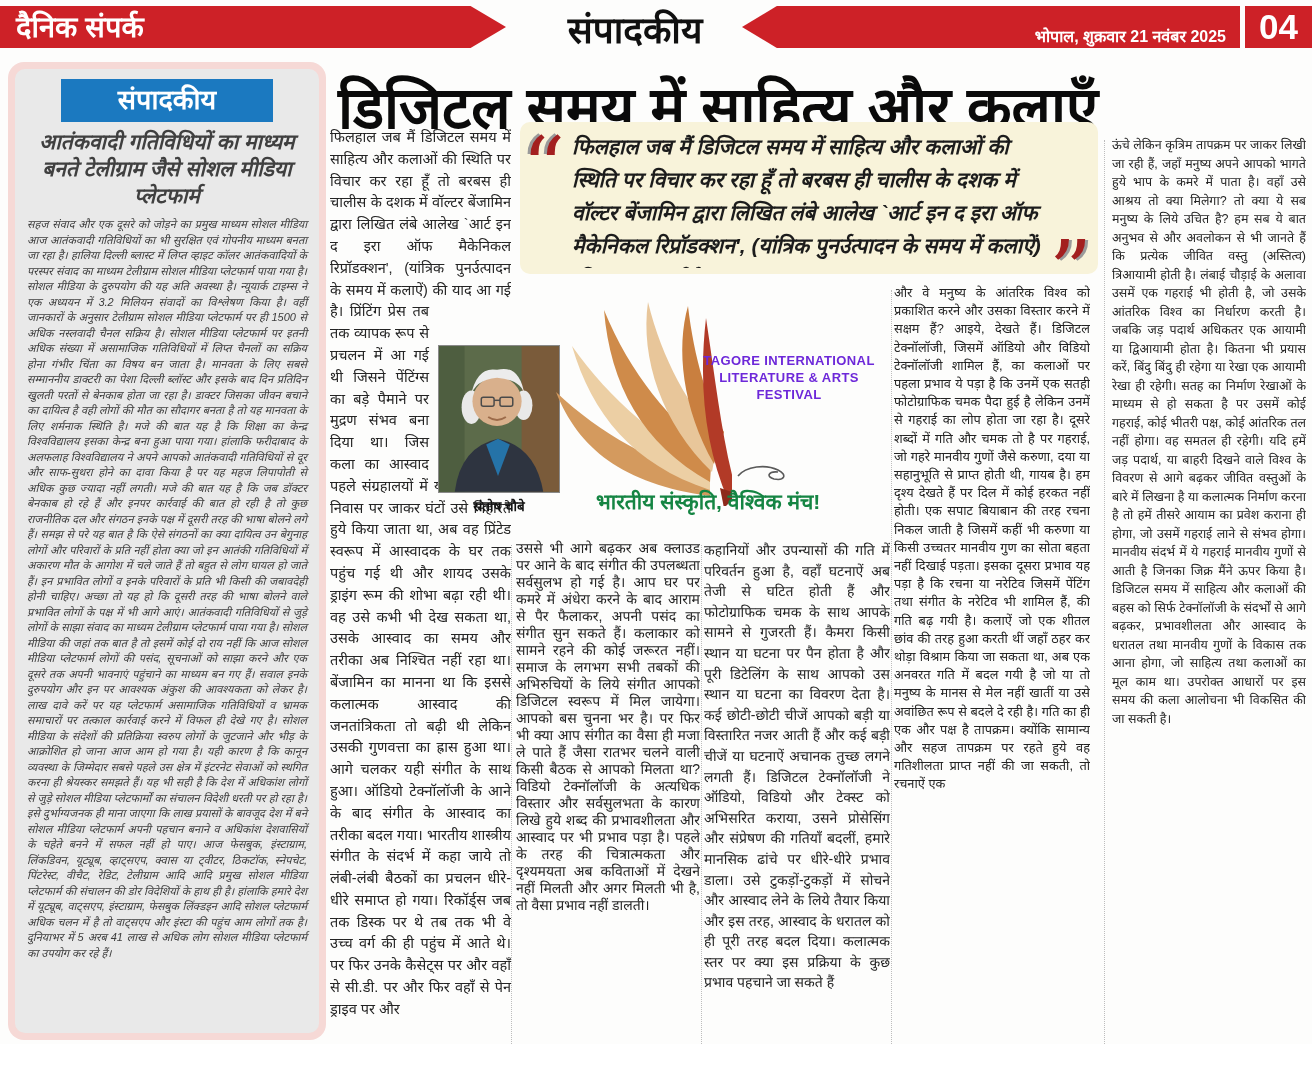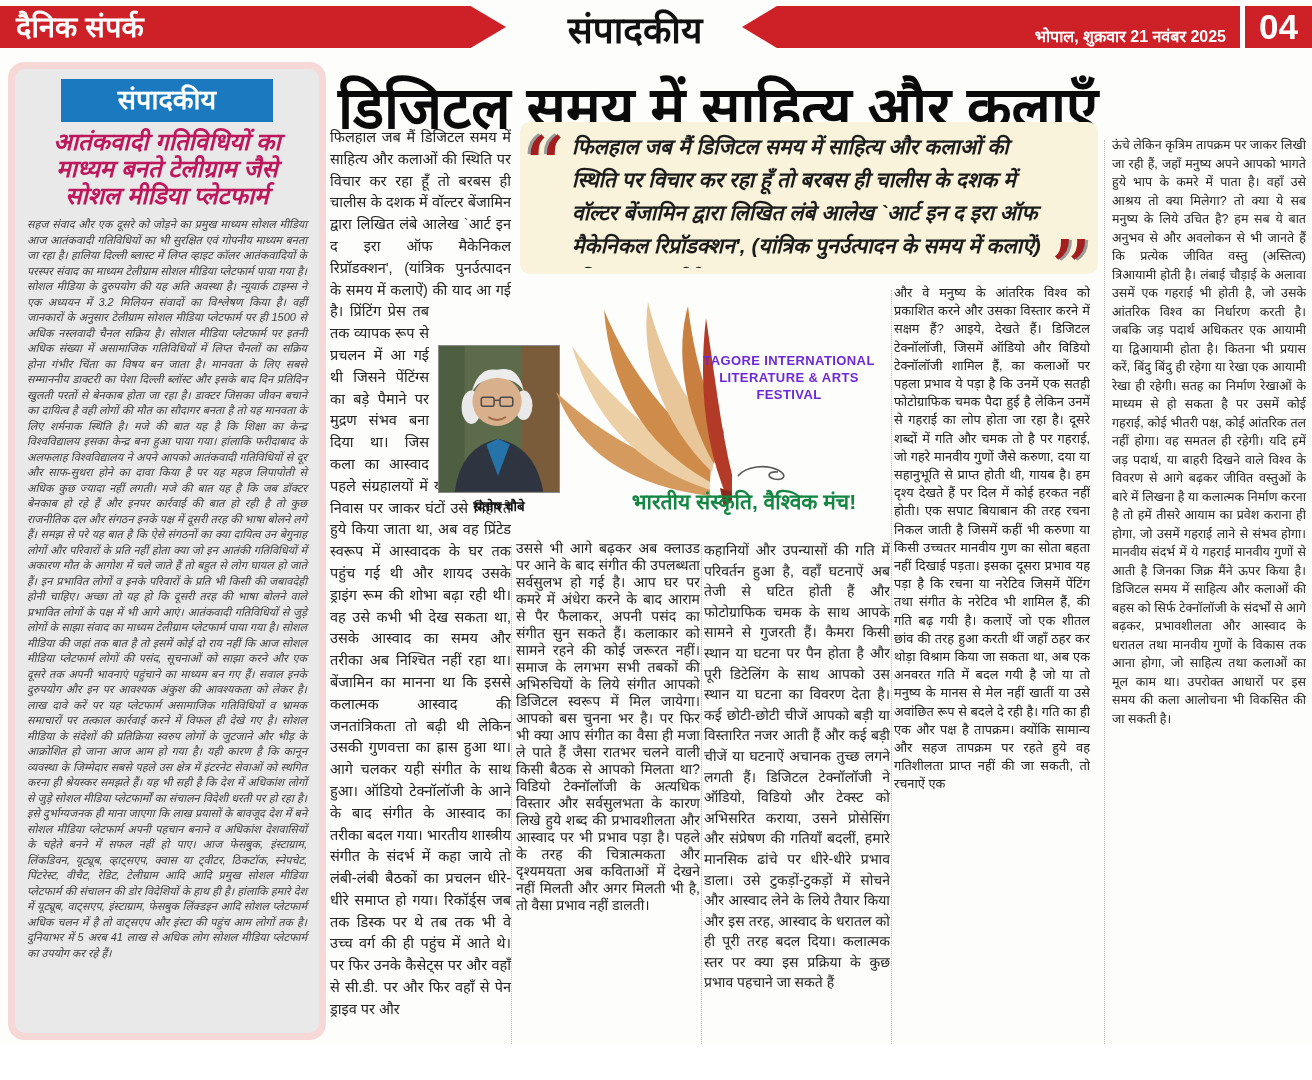--- a/index.html
+++ b/index.html
@@ -40,21 +40,21 @@
   }
   .sidebar-inner {
     width:100%; height:100%; background:#e9e9e9; border-radius:10px;
     overflow:hidden; padding:8px 12px;
   }
   .sidebar-label {
     width:212px; margin:2px auto 6px auto; background:#1b79c0; color:#fff;
     text-align:center; font-size:27px; font-weight:bold; padding:1px 0 5px 0;
   }
   .sidebar-title {
-    font-size:24px; font-weight:bold; font-style:italic; color:#be185d;
+    font-size:21px; font-weight:bold; font-style:italic; color:#404040;
     text-align:center; line-height:27px; margin:2px 0 8px 0;
   }
   .sidebar-body {
     font-size:11px; line-height:15.5px; font-style:italic; color:#3b3b3b;
     text-align:justify;
   }
   
   .headline {
     position:absolute; left:336px; top:66px; width:764px; height:52px;
     font-size:58px; font-weight:bold; color:#0a0a0a; text-align:center;
@@ -101,21 +101,21 @@
   .festival-lines {
     position:absolute; left:686px; top:352px; width:206px; text-align:center;
     color:#6d28d9; font-weight:bold; font-size:13px; line-height:17px; letter-spacing:0.4px;
   }
   .logo-text {
     position:absolute; left:656px; top:384px; width:240px; text-align:center;
     color:#a32c22; font-size:51px; font-weight:bold; line-height:74px;
   }
   .swirl-icon { position:absolute; left:732px; top:462px; width:64px; height:22px; }
   .logo-tagline {
-    position:absolute; left:596px; top:487px; width:296px; text-align:center;
+    position:absolute; left:596px; top:487px; width:296px; 
     color:#158543; font-size:21px; font-weight:bold;
   }
   
   .vsep { position:absolute; width:0; border-left:1px dotted #bdbdbd; }
   #sep1 { left:511px;  top:545px; height:525px; }
   #sep2 { left:701px;  top:545px; height:525px; }
   #sep3 { left:891px;  top:290px; height:782px; }
   #sep4 { left:1104px; top:140px; height:932px; }
 </style>
 </head>

